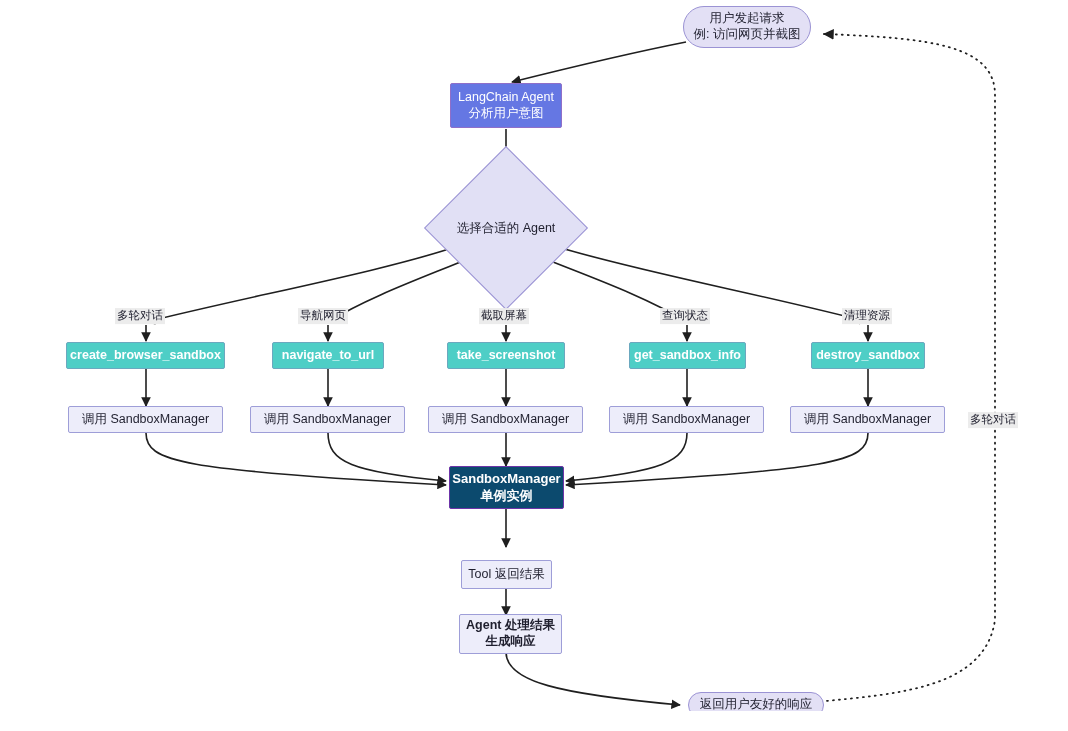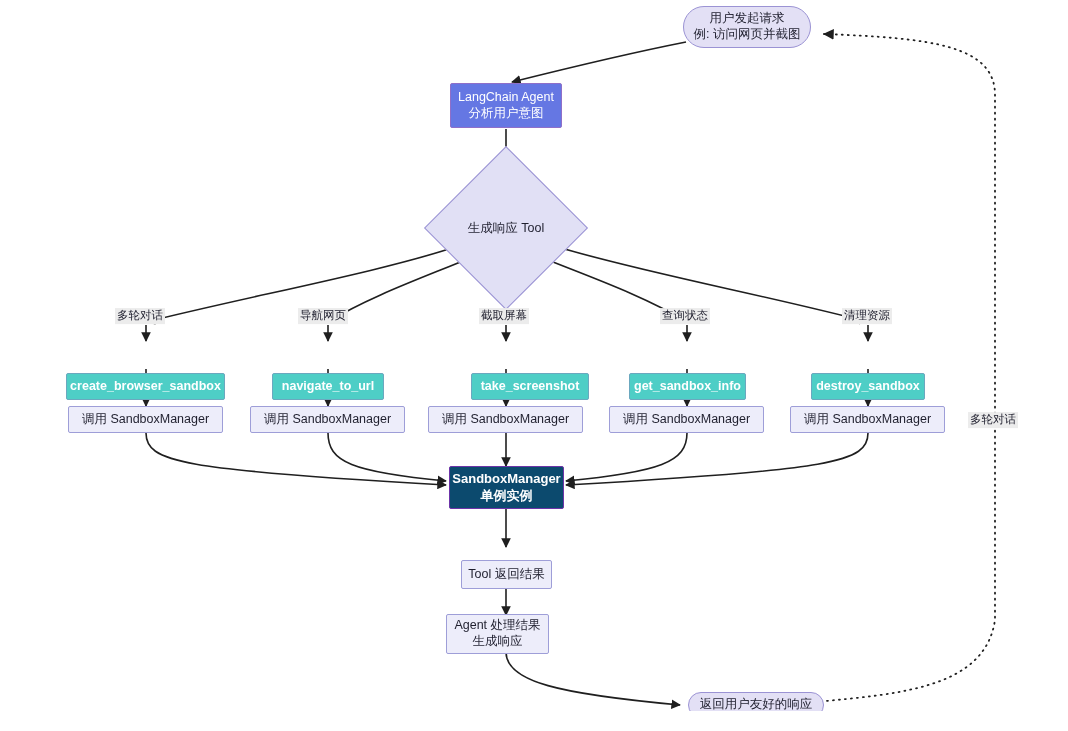--- a/index.html
+++ b/index.html
@@ -80,21 +80,20 @@
     white-space: nowrap;
   }
   
   .n-tool {
     background: #4ecec6;
     border: 1px solid #6ba8bf;
     color: #ffffff;
     font-size: 12.5px;
     font-weight: bold;
     border-radius: 2px;
-    margin-top: 31px;
   }
   
   .n-proc {
     background: #ededfa;
     border: 1px solid #9e9ed8;
     color: #1f1f2e;
     font-size: 12.5px;
     border-radius: 2px;
   }
   
@@ -177,30 +176,30 @@
     <span class="ln">例: 访问网页并截图</span>
   </div>
 
   <div class="node n-agent" style="left:450px; top:83px; width:112px; height:45px;">
     <span class="ln">LangChain Agent</span>
     <span class="ln">分析用户意图</span>
   </div>
 
   <div class="n-diamond-wrap" style="left:448px; top:170px; width:116px; height:116px;">
     <div class="n-diamond-shape"></div>
-    <div class="n-diamond-label">生成响应 Tool</div>
+    <div class="n-diamond-label">选择合适的 Agent</div>
   </div>
 
   <div class="node n-tool" style="left:66px; top:342px; width:159px; height:27px;">
     <span class="ln">create_browser_sandbox</span>
   </div>
   <div class="node n-tool" style="left:272px; top:342px; width:112px; height:27px;">
     <span class="ln">navigate_to_url</span>
   </div>
-  <div class="node n-tool" style="left:471px; top:342px; width:118px; height:27px;">
+  <div class="node n-tool" style="left:447px; top:342px; width:118px; height:27px;">
     <span class="ln">take_screenshot</span>
   </div>
   <div class="node n-tool" style="left:629px; top:342px; width:117px; height:27px;">
     <span class="ln">get_sandbox_info</span>
   </div>
   <div class="node n-tool" style="left:811px; top:342px; width:114px; height:27px;">
     <span class="ln">destroy_sandbox</span>
   </div>
 
   <div class="node n-proc" style="left:68px; top:406px; width:155px; height:27px;">
@@ -221,21 +220,21 @@
 
   <div class="node n-singleton" style="left:449px; top:466px; width:115px; height:43px;">
     <span class="ln">SandboxManager</span>
     <span class="ln">单例实例</span>
   </div>
 
   <div class="node n-proc" style="left:461px; top:560px; width:91px; height:29px;">
     <span class="ln">Tool 返回结果</span>
   </div>
 
-  <div class="node n-proc" style="left:446px; top:614px; width:103px; height:40px;">
+  <div class="node n-proc" style="left:459px; top:614px; width:103px; height:40px;font-weight:bold;">
     <span class="ln">Agent 处理结果</span>
     <span class="ln">生成响应</span>
   </div>
 
   <div class="node n-stadium" style="left:688px; top:692px; width:136px; height:26px;">
     <span class="ln">返回用户友好的响应</span>
   </div>
 
   <div class="edge-label" style="left:140px; top:316px;">多轮对话</div>
   <div class="edge-label" style="left:323px; top:316px;">导航网页</div>

